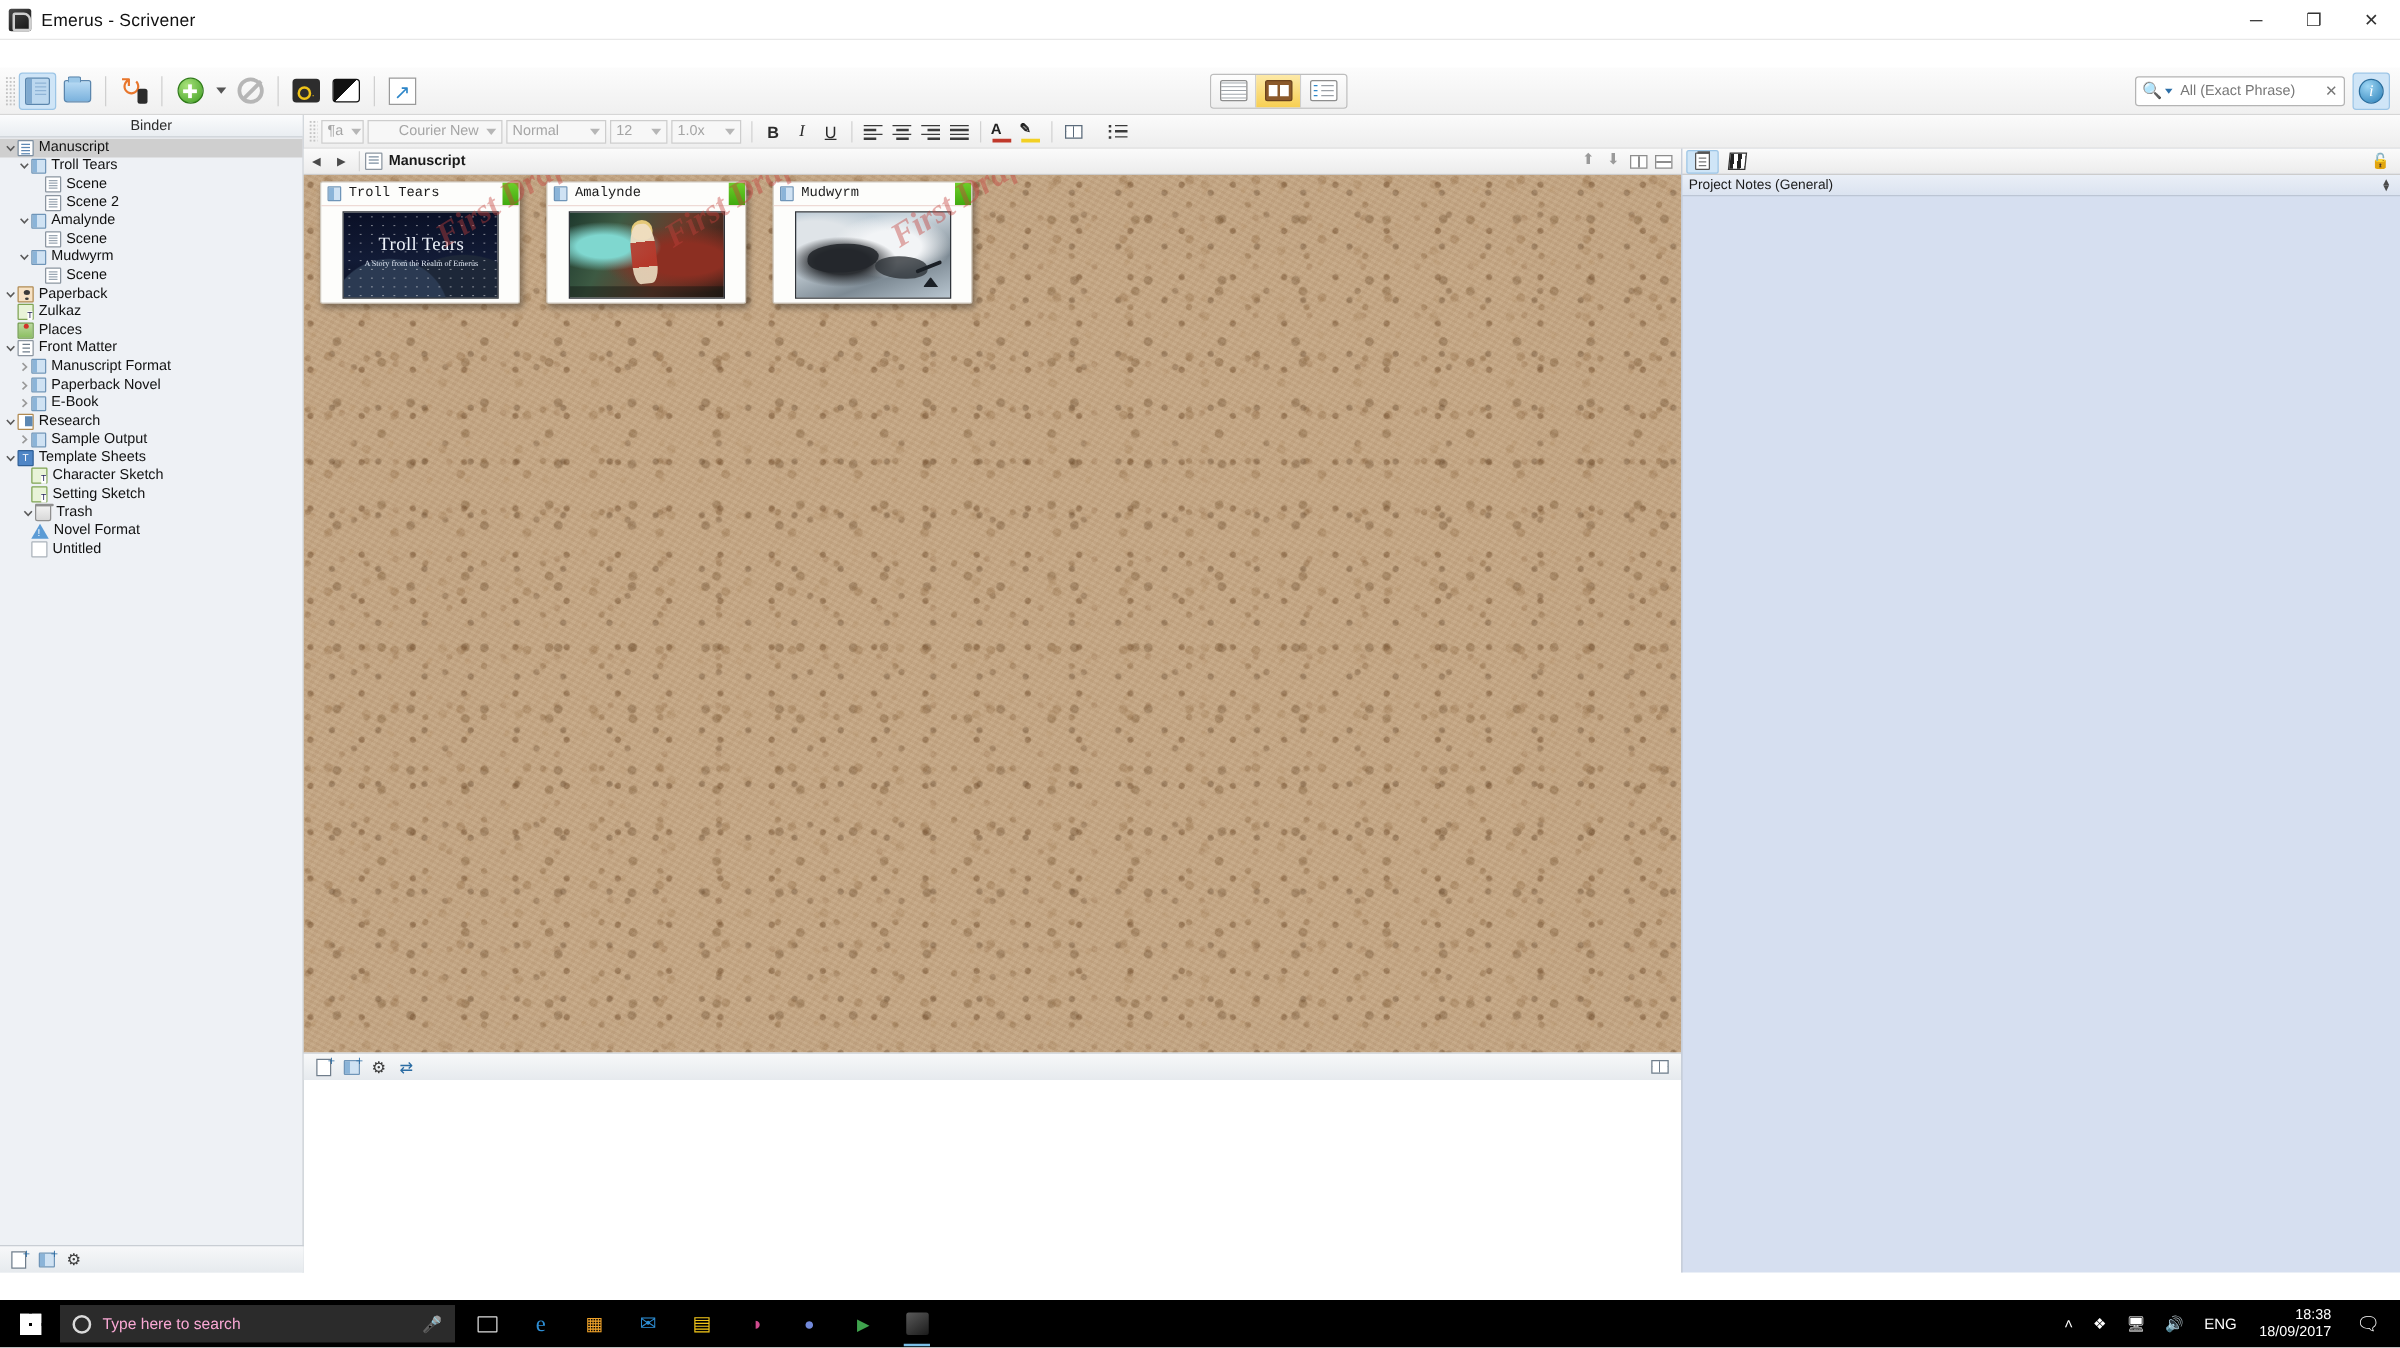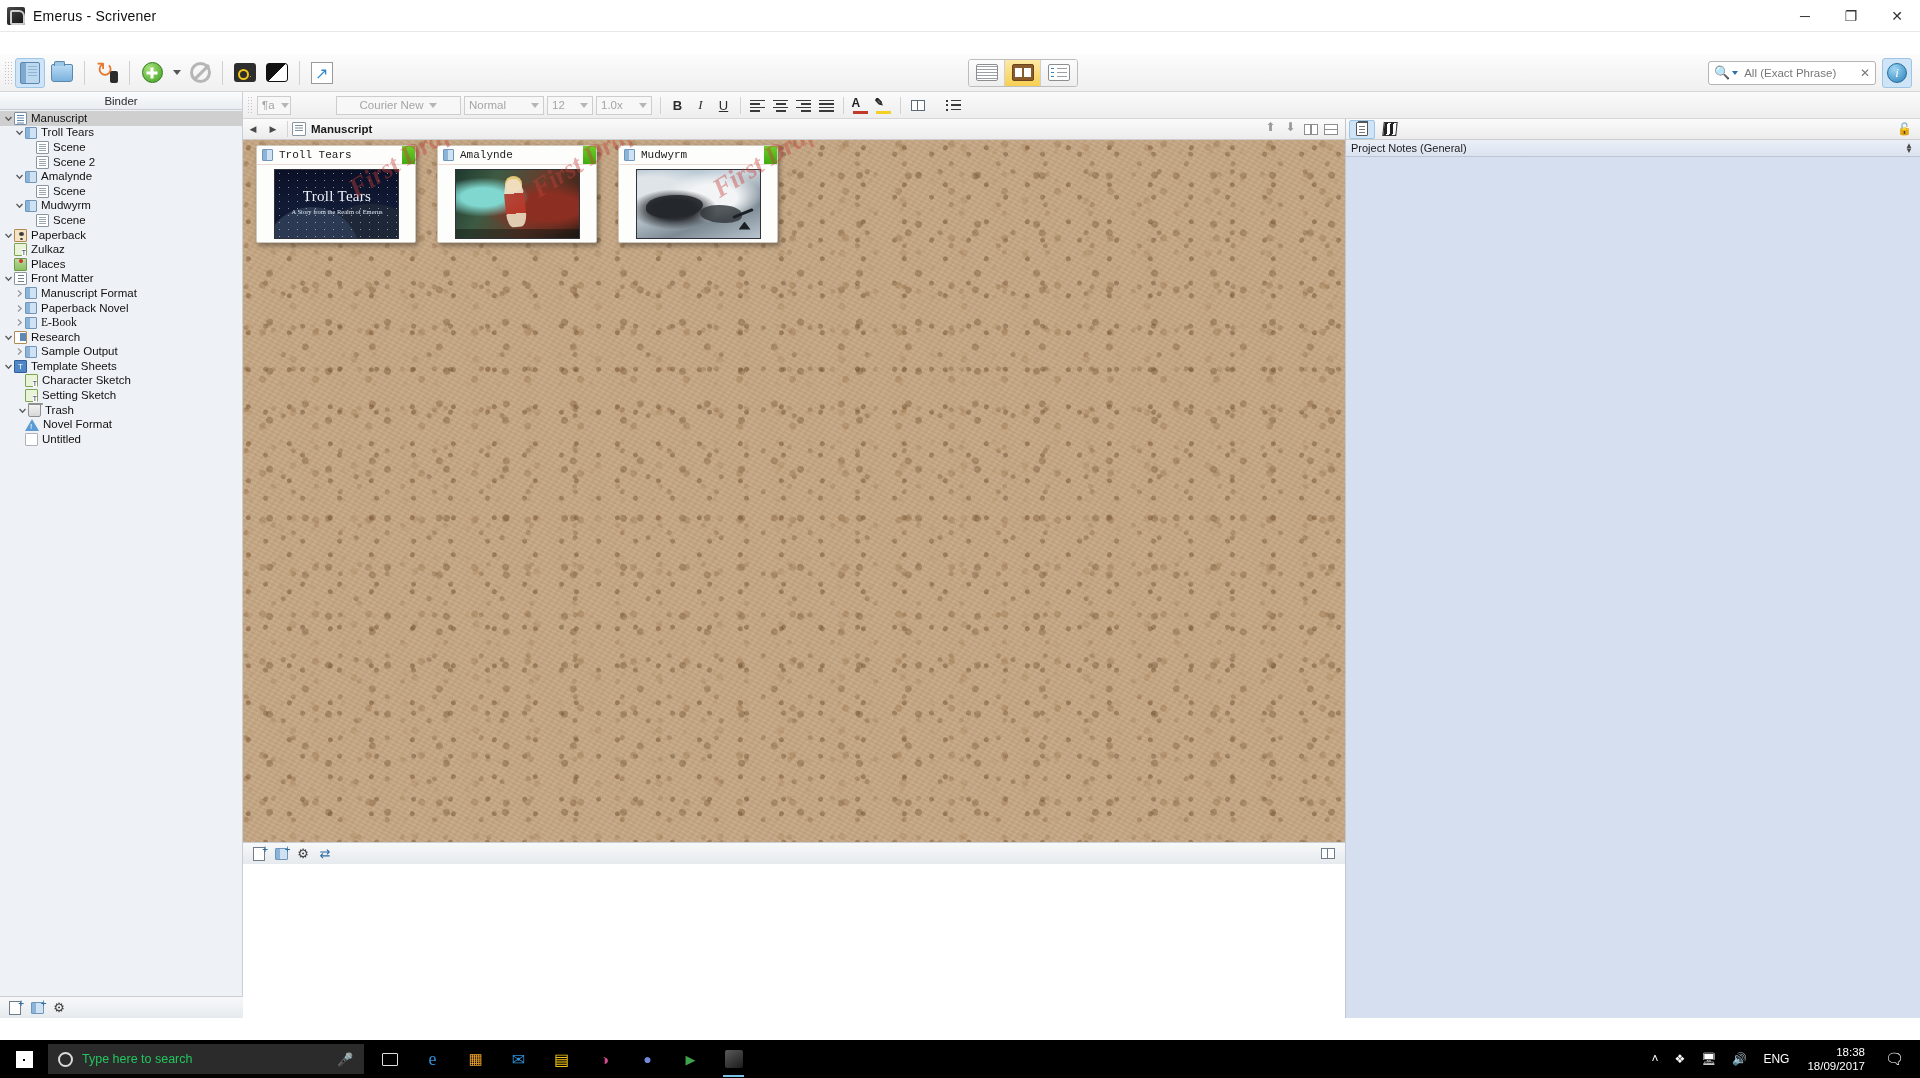--- a/index.html
+++ b/index.html
@@ -133,21 +133,21 @@
     background:linear-gradient(#fbfbfb,#eeeeee); border-bottom:1px solid #d6d6d6;
     display:flex; align-items:center; padding-left:4px;
   }
   .fb-grip { width:7px;height:18px;
      background-image: radial-gradient(#c4c4c4 1px, transparent 1px); background-size:3px 3px; margin-right:3px;}
   .fb-box { height:19px; border:1px solid #cdcdcd; background:#f7f7f7; display:flex; align-items:center;
      color:#a5a5a5; font-size:11.5px; padding:0 4px; margin-right:3px; }
   .fb-box .dd { width:0;height:0;border-left:4px solid transparent;border-right:4px solid transparent;
      border-top:5px solid #b6b6b6; margin-left:6px; }
   .fb-style { width:34px; justify-content:space-between; }
-  .fb-font { width:125px; justify-content:center;margin-left:42px; }
+  .fb-font { width:108px; justify-content:flex-end; }
   .fb-para { width:80px; justify-content:space-between; }
   .fb-size { width:46px; justify-content:space-between; }
   .fb-space { width:56px; justify-content:space-between; }
   .fb-btn { width:21px;height:21px; display:flex;align-items:center;justify-content:center;
      font-size:13px; color:#2b2b2b; margin:0 1px; }
   .fb-sep { width:1px;height:17px;background:#d2d2d2;margin:0 5px; }
   .align-ic { width:15px;height:11px; position:relative; }
   .align-ic i { position:absolute; left:0; height:1.6px; background:#3a3a3a; }
   .fb-color { position:relative; width:18px;height:18px; }
   .fb-color span { position:absolute; left:0; top:0; font-size:12px; color:#222; font-weight:bold; }
@@ -395,21 +395,21 @@
   .start { width:48px;height:38px;display:flex;align-items:center;justify-content:center; }
   .start-logo { width:17px;height:17px;
      background:linear-gradient(90deg,#fff 0 7.5px, transparent 7.5px 9.5px, #fff 9.5px 17px),
                 linear-gradient(#fff 0 7.5px, transparent 7.5px 9.5px, #fff 9.5px 17px);
      background-blend-mode:multiply; }
   .tb-search {
     width:316px; height:30px; background:#2b2b2b; display:flex; align-items:center;
     padding:0 10px; margin-right:4px;
   }
   .cortana { width:15px;height:15px;border:2px solid #d9d9d9;border-radius:50%; margin-right:9px; flex:none; }
-  .tb-search-text { font-size:12.5px; color:#22c55e; flex:1; }
+  .tb-search-text { font-size:12.5px; color:#f9a8d4; flex:1; }
   .mic { font-size:13px; color:#cfcfcf; }
   .tb-icon { width:43px;height:38px; display:flex; align-items:center; justify-content:center; position:relative; }
   .tb-icon.running::after { content:""; position:absolute; bottom:1px; left:11px; width:21px; height:2px;
      background:#7cc0e8; }
   .tray { margin-left:auto; display:flex; align-items:center; height:38px; padding-right:6px; }
   .tray-item { padding:0 8px; color:#ffffff; font-size:12px; display:flex; align-items:center; }
   .clock { display:flex; flex-direction:column; align-items:flex-end; line-height:14px;
      font-size:11.5px; color:#fff; padding:0 10px; }
   .notif { padding:0 10px; font-size:15px; color:#fff; }
 </style>
@@ -684,21 +684,21 @@
         </div>
         <div class="row" style="padding-left: 13px;">
           <span class="tw">
             <svg width="9" height="9" viewBox="0 0 9 9">
               <path d="M3 1.5 L6.2 4.5 L3 7.5" fill="none" stroke="#9a9a9a" stroke-width="1.3"></path>
             </svg>
           </span>
           <span class="ricon i-folder"></span>
           <span class="lbl">Paperback Novel</span>
         </div>
-        <div class="row" style="padding-left: 13px; font-family: Liberation Serif, serif;">
+        <div class="row" style="padding-left: 13px;">
           <span class="tw">
             <svg width="9" height="9" viewBox="0 0 9 9">
               <path d="M3 1.5 L6.2 4.5 L3 7.5" fill="none" stroke="#9a9a9a" stroke-width="1.3"></path>
             </svg>
           </span>
           <span class="ricon i-folder"></span>
           <span class="lbl">E-Book</span>
         </div>
         <div class="row" style="padding-left: 2px;">
           <span class="tw">

